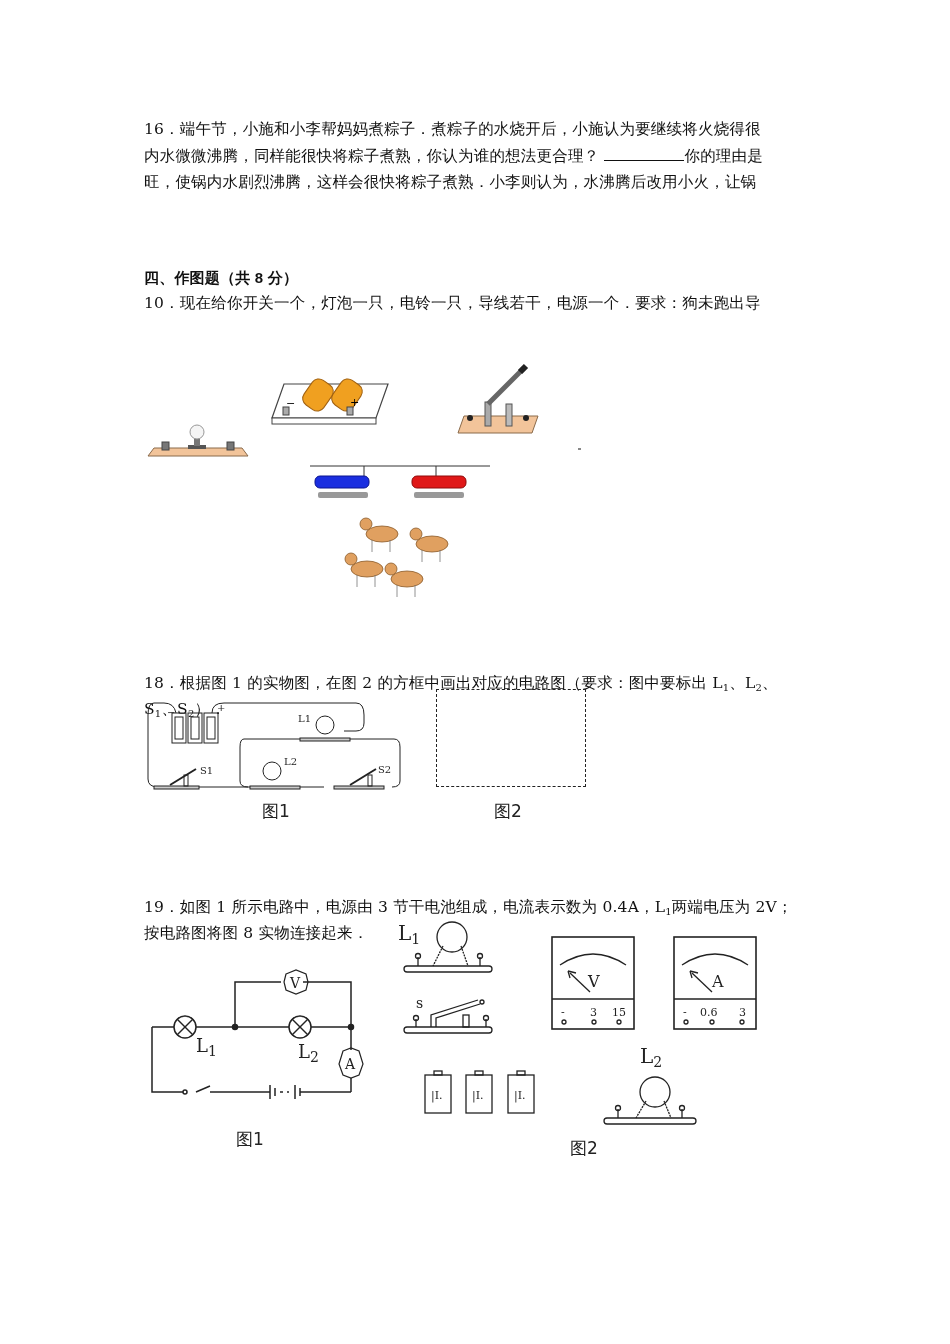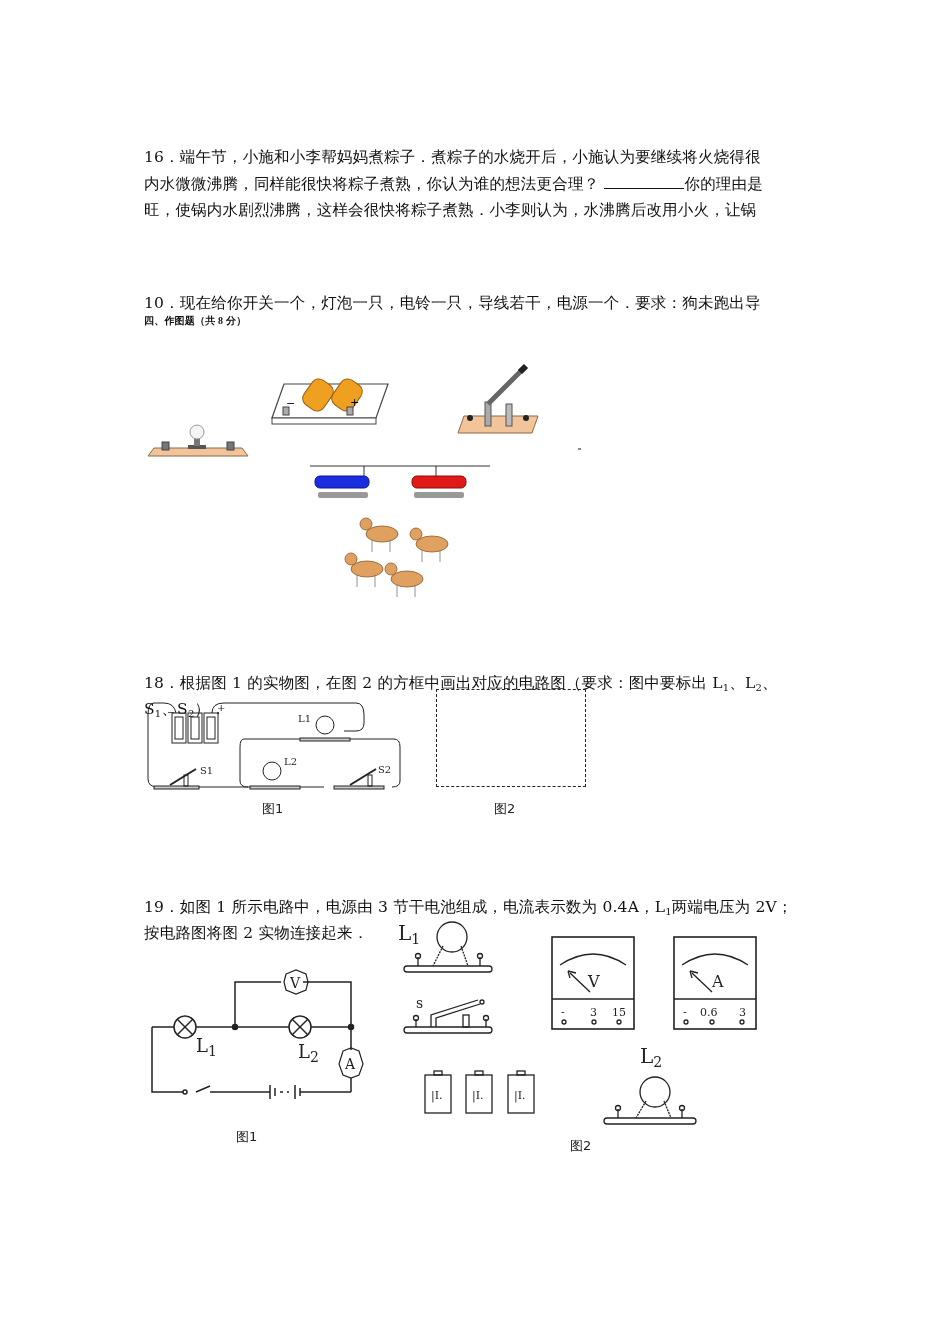--- a/index.html
+++ b/index.html
@@ -1,29 +1,29 @@
 <!DOCTYPE html>
 <html><head>
 <meta charset="utf-8">
 <style>
   html, body { margin:0; padding:0; background:#ffffff; }
   body { width:950px; height:1344px; position:relative; overflow:hidden;
          font-family:"DejaVu Serif", "Liberation Serif", serif; color:#111; }
   .p { position:absolute; left:144px; width:660px; font-size:15.5px; line-height:26px; letter-spacing:0.2px; }
   .blank { display:inline-block; border-bottom:1.5px solid #111; height:18px; vertical-align:baseline; }
-  .h { font-weight:bold; font-family:Liberation Serif, serif; font-size:10px;margin-top:43px; }
+  .h { font-weight:bold; font-family:Liberation Sans, sans-serif; font-size:15px; }
   .fig { position:absolute; }
-  .cap { position:absolute; font-family:"DejaVu Sans", sans-serif; font-size:13px; color:#222; }
+  .cap { position:absolute; font-family:"DejaVu Sans", sans-serif; font-size:17px; color:#222; }
   sub { font-size:10px; vertical-align:-3px; line-height:0; }
   svg text { font-family:"DejaVu Serif", serif; }
 </style>
 </head>
 <body>
 
-<div class="p" style="top:116px;margin-top:28px;">
+<div class="p" style="top:116px;">
   <div><span>16．</span><span>端午节，小施和小李帮妈妈煮粽子．煮粽子的水烧开后，小施认为要继续将火烧得很</span></div>
   <div><span>内水微微沸腾，同样能很快将粽子煮熟，你认为谁的想法更合理？</span> <span class="blank" style="width:80px;"></span><span>你的理由是</span></div>
   <div>旺，使锅内水剧烈沸腾，这样会很快将粽子煮熟．小李则认为，水沸腾后改用小火，让锅</div>
 </div>
 
 <div class="p h" style="top:265px;">四、作图题（共 8 分）</div>
 
 <div class="p" style="top:290px;">
   <div><span>10．</span><span>现在给你开关一个，灯泡一只，电铃一只，导线若干，电源一个．要求：狗未跑出导</span></div>
 </div>
@@ -140,21 +140,21 @@
     <rect x="224" y="80" width="4" height="11"></rect>
   <text x="234" y="78" font-size="10" fill="#222" stroke="none">S2</text>
 </svg>
 <div class="cap" style="left:262px;top:800px;">图1</div>
 
 <div class="fig" style="left:436px;top:689px;width:148px;height:96px;border:1.5px dashed #222;"></div>
 <div class="cap" style="left:494px;top:800px;">图2</div>
 
 <div class="p" style="top:862px;margin-top:32px;">
   <div><span>19．</span><span>如图 1 所示电路中，电源由 3 节干电池组成，电流表示数为 0.4A，L</span><sub>1</sub><span>两端电压为 2V；</span></div>
-  <div>按电路图将图 2 实物连接起来．</div>
+  <div>按电路图将图 8 实物连接起来．</div>
 </div>
 
 <svg class="fig" style="left:140px;top:960px;" width="250" height="160" fill="none" stroke="#222" stroke-width="1.5">
   <path d="M12,67 L12,132 L43,132"></path>
   <path d="M70,126 L56,132"></path>
   <circle cx="45" cy="132" r="2"></circle>
   <line x1="70" y1="132" x2="130" y2="132"></line>
   <line x1="130" y1="125" x2="130" y2="139"></line>
     <line x1="135" y1="128" x2="135" y2="136"></line>
   <line x1="140" y1="132" x2="143" y2="132"></line>

